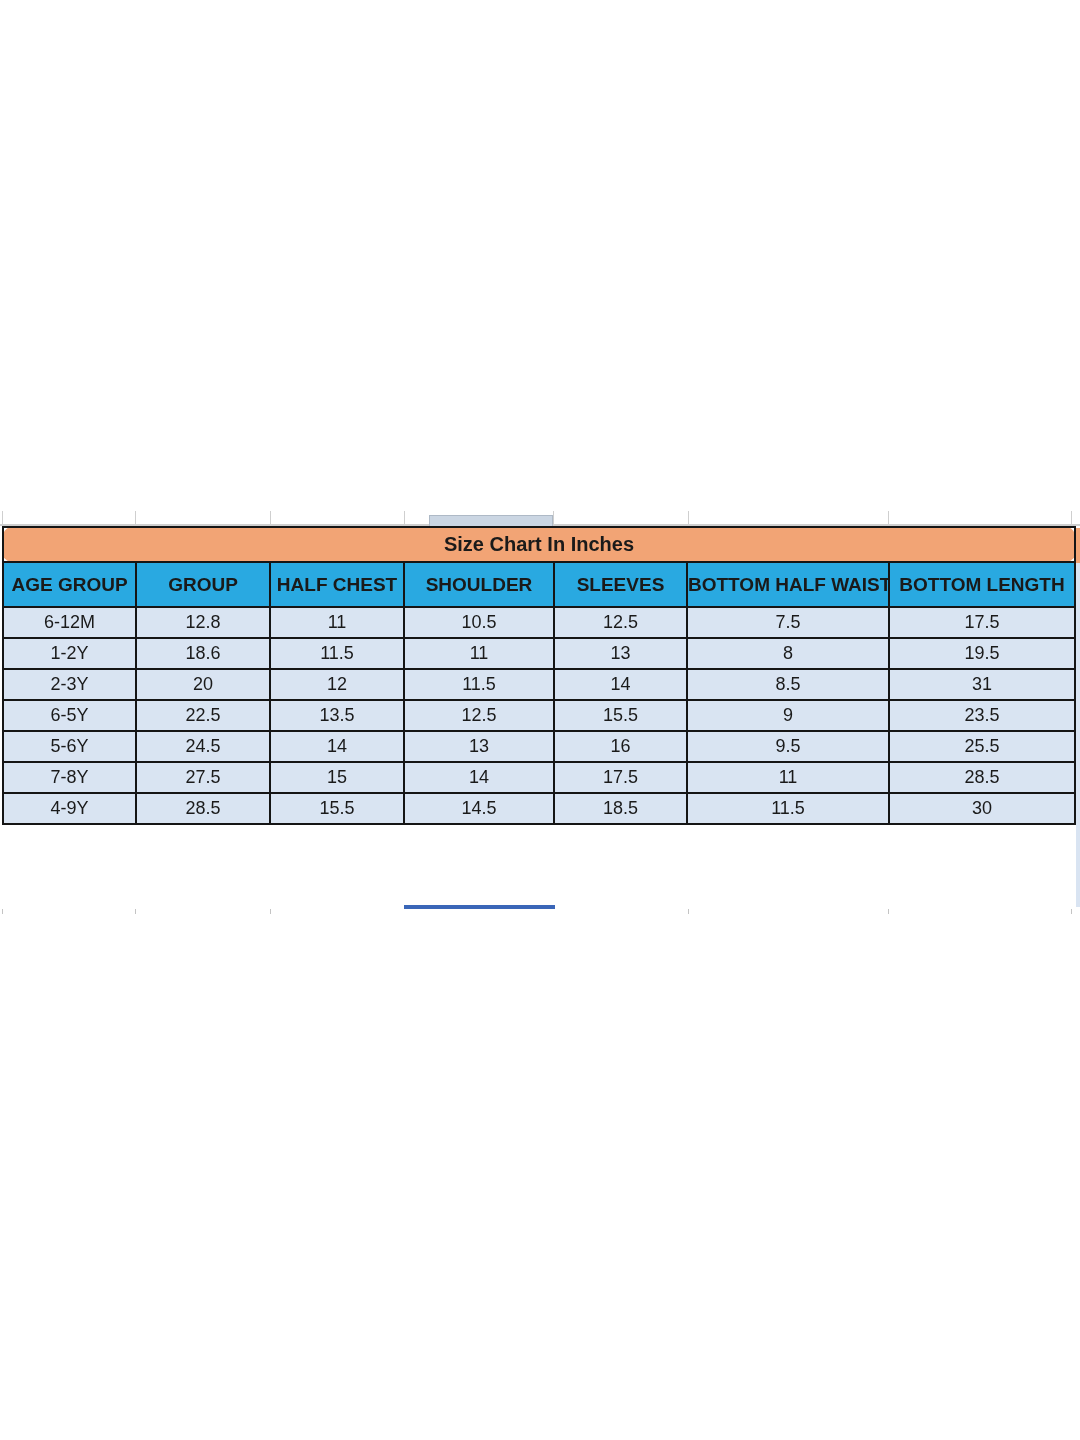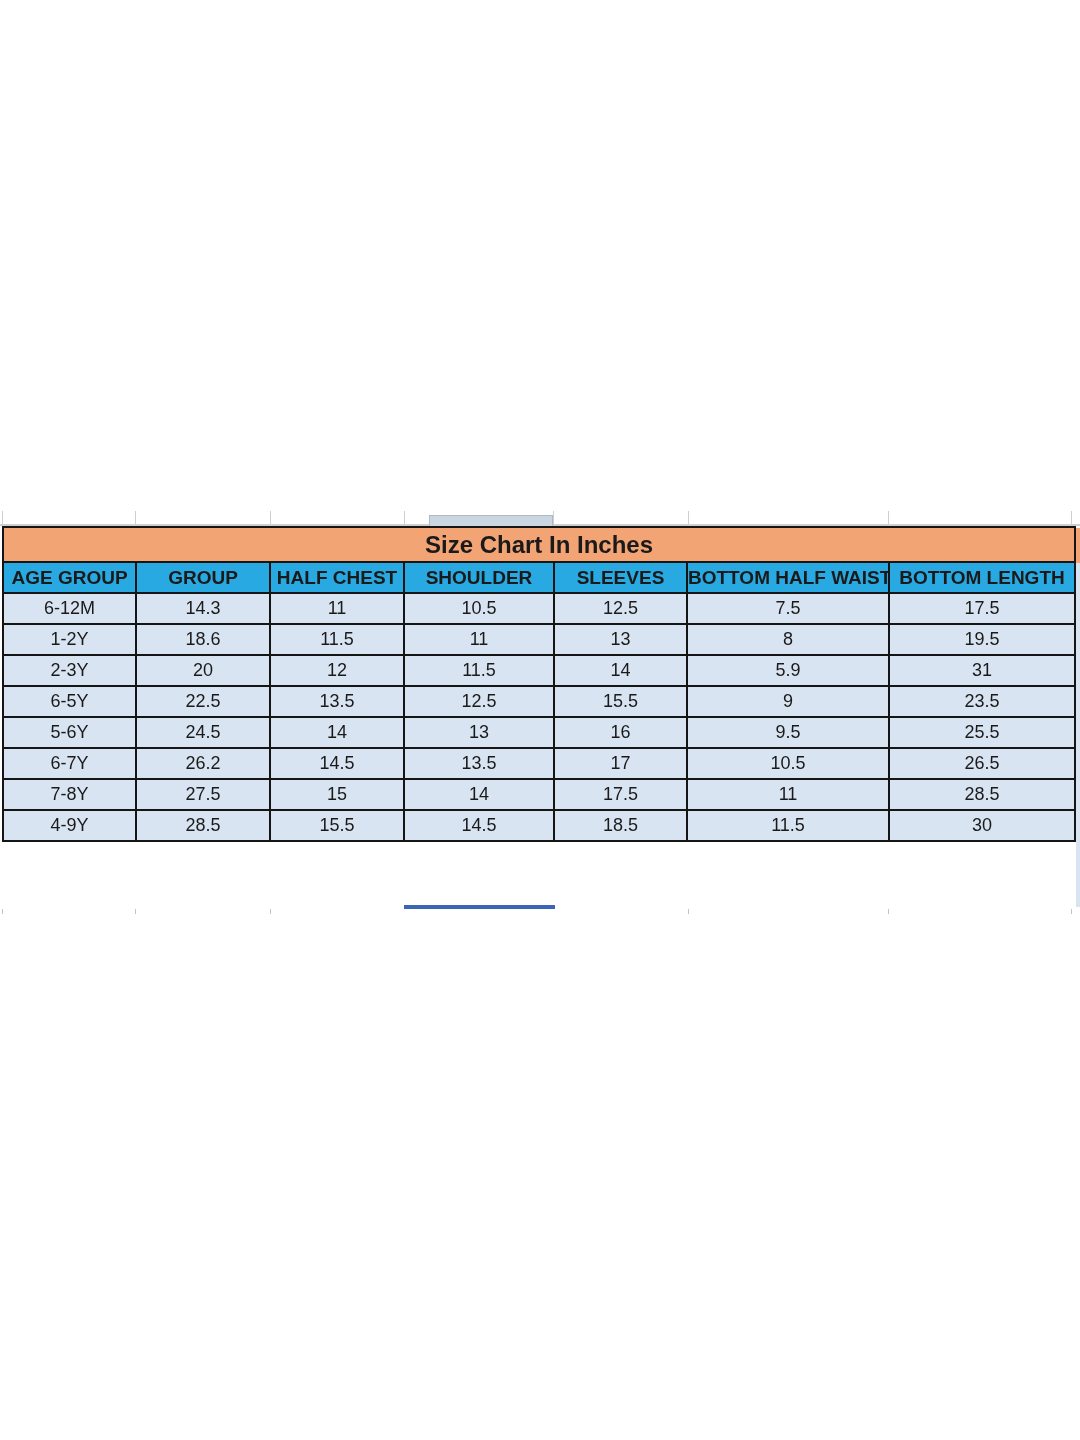--- a/index.html
+++ b/index.html
@@ -47,26 +47,27 @@
   table.size-table th, table.size-table td {
     border: 2px solid var(--grid);
     text-align: center;
     vertical-align: middle;
     overflow: hidden;
     white-space: nowrap;
   }
   th.title-cell {
     height: 35px;
     background: var(--title-bg);
-    font-size: 24px;
+    font-size: 20px;
     font-weight: bold;
     border-top: 2px solid #ababab;
+    border-radius: 9px;
   }
   tr.header-row th {
-    height: 31px;
+    height: 45px;
     background: var(--header-bg);
     font-size: 19px;
     font-weight: bold;
   }
   tr.data-row td {
     height: 31px;
     background: var(--row-bg);
     font-size: 18px;
     font-weight: normal;
   }
@@ -129,21 +130,21 @@
           <th>HALF CHEST</th>
           <th>SHOULDER</th>
           <th>SLEEVES</th>
           <th>BOTTOM HALF WAIST</th>
           <th>BOTTOM LENGTH</th>
         </tr>
     </thead>
     <tbody id="table-body">
         <tr class="data-row">
           <td>6-12M</td>
-          <td>14.3</td>
+          <td>12.8</td>
           <td>11</td>
           <td>10.5</td>
           <td>12.5</td>
           <td>7.5</td>
           <td>17.5</td>
         </tr>
         <tr class="data-row">
           <td>1-2Y</td>
           <td>18.6</td>
           <td>11.5</td>
@@ -151,21 +152,21 @@
           <td>13</td>
           <td>8</td>
           <td>19.5</td>
         </tr>
         <tr class="data-row">
           <td>2-3Y</td>
           <td>20</td>
           <td>12</td>
           <td>11.5</td>
           <td>14</td>
-          <td>5.9</td>
+          <td>8.5</td>
           <td>31</td>
         </tr>
         <tr class="data-row">
           <td>6-5Y</td>
           <td>22.5</td>
           <td>13.5</td>
           <td>12.5</td>
           <td>15.5</td>
           <td>9</td>
           <td>23.5</td>
@@ -173,29 +174,20 @@
         <tr class="data-row">
           <td>5-6Y</td>
           <td>24.5</td>
           <td>14</td>
           <td>13</td>
           <td>16</td>
           <td>9.5</td>
           <td>25.5</td>
         </tr>
         <tr class="data-row">
-          <td>6-7Y</td>
-          <td>26.2</td>
-          <td>14.5</td>
-          <td>13.5</td>
-          <td>17</td>
-          <td>10.5</td>
-          <td>26.5</td>
-        </tr>
-        <tr class="data-row">
           <td>7-8Y</td>
           <td>27.5</td>
           <td>15</td>
           <td>14</td>
           <td>17.5</td>
           <td>11</td>
           <td>28.5</td>
         </tr>
         <tr class="data-row">
           <td>4-9Y</td>

